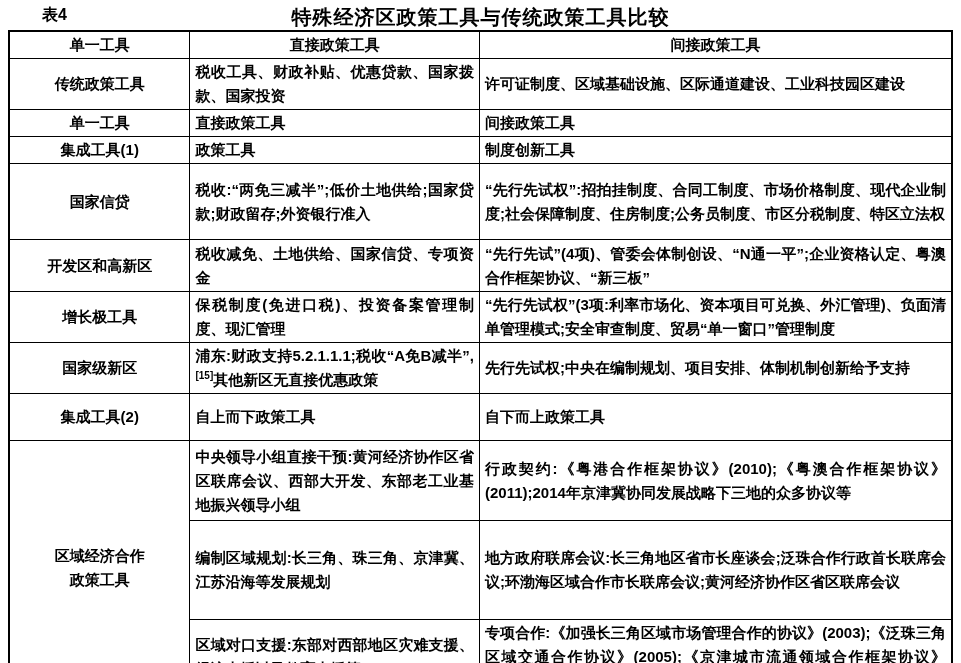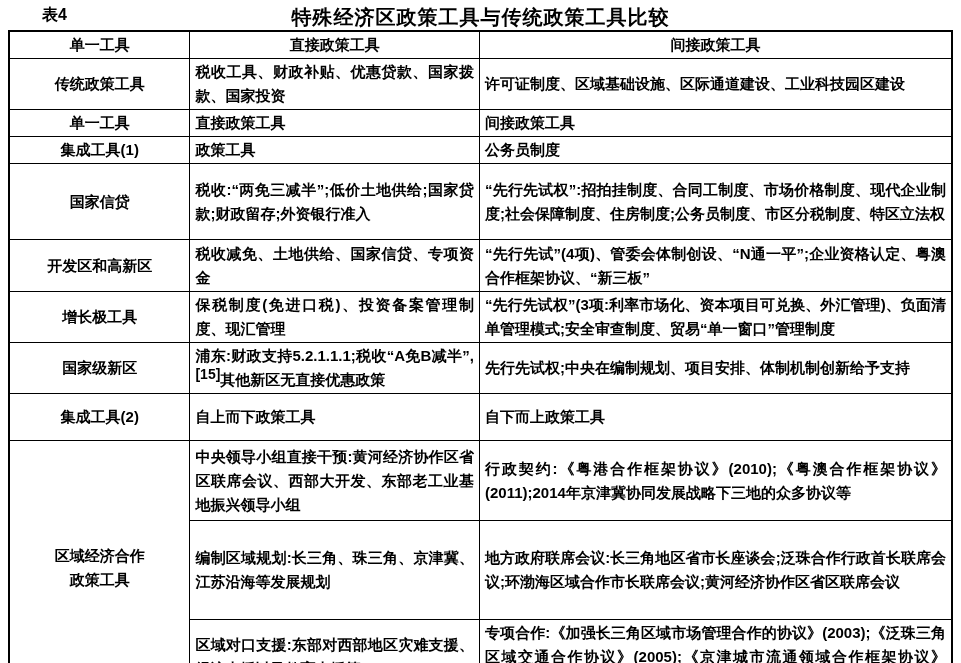--- a/index.html
+++ b/index.html
@@ -57,21 +57,21 @@
   col.c3 { width: 470px; }
   .tbl td.lbl {
     text-align: center;
     padding: 1px 2px;
   }
   .tbl td.cell {
     text-align: justify;
   }
   .pre-line { white-space: pre-line; }
   sup.cite {
-    font-size: 14px;
+    font-size: 10px;
     vertical-align: super;
     line-height: 0;
   }
 </style>
 </head>
 <body>
 
 <div class="page">
 
   <div class="caption">
@@ -101,21 +101,21 @@
 
     <tr style="height:24px">
       <td class="lbl">单一工具</td>
       <td class="cell">直接政策工具</td>
       <td class="cell">间接政策工具</td>
     </tr>
 
     <tr style="height:25px">
       <td class="lbl">集成工具(1)</td>
       <td class="cell">政策工具</td>
-      <td class="cell">公务员制度</td>
+      <td class="cell">制度创新工具</td>
     </tr>
 
     <tr style="height:76px">
       <td class="lbl">国家信贷</td>
       <td class="cell">税收:“两免三减半”;低价土地供给;国家贷款;财政留存;外资银行准入</td>
       <td class="cell">“先行先试权”:招拍挂制度、合同工制度、市场价格制度、现代企业制度;社会保障制度、住房制度;公务员制度、市区分税制度、特区立法权</td>
     </tr>
 
     <tr style="height:52px">
       <td class="lbl">开发区和高新区</td>

